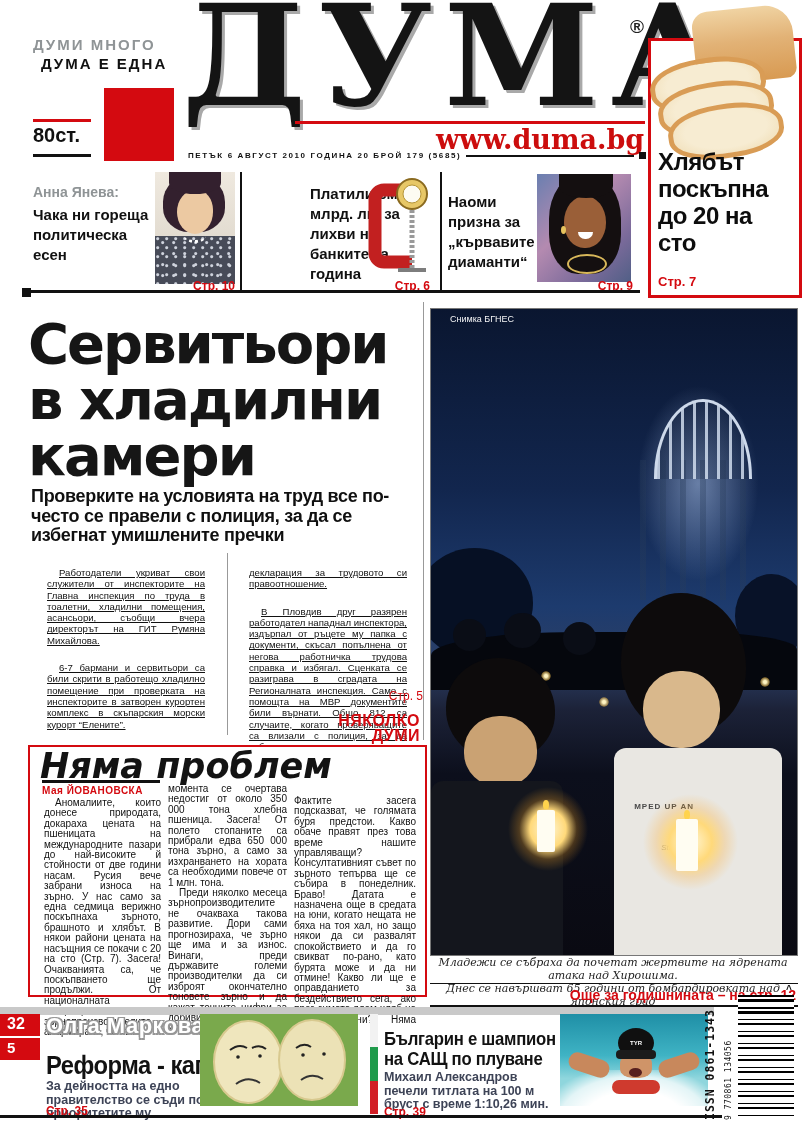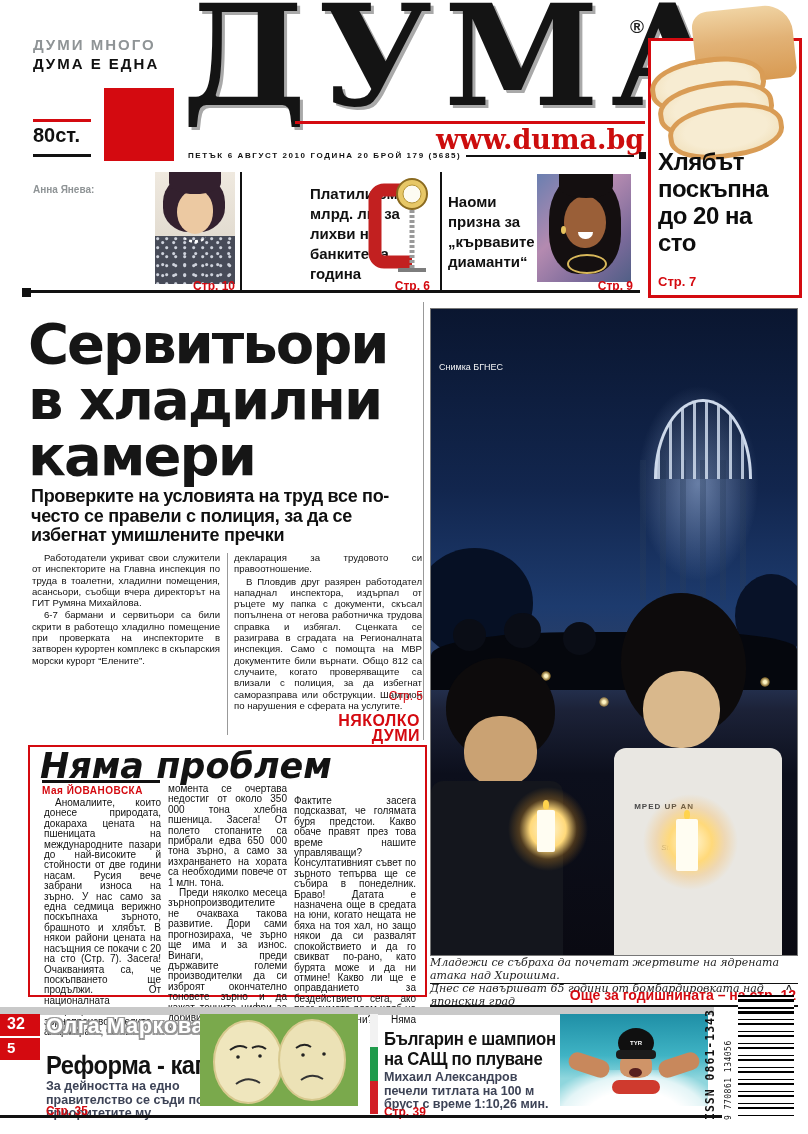--- a/index.html
+++ b/index.html
@@ -3,21 +3,21 @@
 <meta charset="utf-8">
 <style>
   html,body{margin:0;padding:0;background:#e8e8e8;}
   .page{position:relative;width:808px;height:1134px;margin:0 auto;background:#fff;overflow:hidden;
         font-family:"Liberation Sans",sans-serif;color:#111;}
   .abs{position:absolute;}
 
   
   .slogan{left:33px;top:35px;font-weight:bold;font-size:15px;letter-spacing:2px;line-height:19px;}
   .slogan .l1{color:#8f9496;}
-  .slogan .l2{color:#111;}
+  .slogan .l2{color:#111;margin-left:8px;}
   .price-rule-top{left:33px;top:119px;width:58px;height:3px;background:#d40a10;}
   .price{left:33px;top:124px;font-size:20px;font-weight:900;}
   .price-rule-bot{left:33px;top:154px;width:58px;height:3px;background:#111;}
   .red-square{left:104px;top:88px;width:70px;height:73px;background:#d40a10;}
   .logo{left:182px;top:-14px;font-family:"DejaVu Serif","Liberation Serif",serif;font-weight:700;
         font-size:140px;line-height:140px;letter-spacing:12px;color:#141414;
         text-shadow:3px 3px 0 #a9a9a9;}
   .regmark{left:630px;top:16px;font-size:19px;font-weight:700;color:#222;}
   .red-rule-top{left:295px;top:121px;width:350px;height:3px;background:#d40a10;}
   .tagline{left:188px;top:129px;font-size:15px;font-weight:900;letter-spacing:9px;color:#0d0d0d;}
@@ -36,21 +36,21 @@
   .bread-art{left:646px;top:2px;width:158px;height:146px;}
   .loaf{position:absolute;left:48px;top:6px;width:100px;height:74px;transform:rotate(-6deg);
         background:linear-gradient(180deg,#f0d3a2 0%,#e2b276 45%,#d89a52 100%);
         border-radius:16px 28px 10px 10px;}
   .slice{position:absolute;width:106px;height:44px;border:5px solid #d99c55;
          background:radial-gradient(ellipse at 50% 45%,#f7ecd2 55%,#eed9ad 100%);
          border-radius:46% 46% 44% 44%;transform:rotate(-8deg);}
   .s1{left:4px;top:56px;}.s2{left:12px;top:80px;}.s3{left:22px;top:102px;}
 
   
-  .t-kicker{font-size:10px;font-weight:600;color:#8f9496;}
+  .t-kicker{font-size:14px;font-weight:600;color:#8f9496;}
   .t-title{font-size:15px;line-height:20px;font-weight:800;color:#111;}
   .t-page{font-size:12px;font-weight:800;color:#d40a10;text-align:right;}
   .vdiv{width:2px;background:#111;}
   .photo-frame{overflow:hidden;}
   .teaser-rule{left:30px;top:290px;width:610px;height:3px;background:#111;}
   .teaser-sq{left:22px;top:288px;width:9px;height:9px;background:#111;}
 
   .woman{left:155px;top:172px;width:80px;height:112px;background:linear-gradient(#efe9df,#d9d2c6);}
   .woman .hair{position:absolute;left:8px;top:2px;width:62px;height:58px;background:#33202e;border-radius:48% 48% 42% 42%;}
   .woman .face{position:absolute;left:22px;top:18px;width:36px;height:44px;background:#ecc9a2;border-radius:50% 45% 50% 50%;}
@@ -68,21 +68,21 @@
   .naomi .necklace{position:absolute;left:30px;top:80px;width:36px;height:16px;border:2px solid #d8b75a;border-radius:50%;}
   .naomi .earring{position:absolute;left:24px;top:52px;width:5px;height:8px;background:#e7c35e;border-radius:50%;}
 
   
   .kicker{left:33px;top:298px;font-size:17px;font-weight:800;letter-spacing:0.5px;color:#8e9a95;}
   .headline{left:28px;top:316px;width:398px;font-weight:900;font-size:56px;line-height:56px;
             letter-spacing:-2px;color:#161616;font-family:"DejaVu Sans","Liberation Sans",sans-serif;}
   .subhead{left:31px;top:487px;width:392px;font-size:18px;line-height:19.5px;font-weight:800;
            letter-spacing:-0.3px;color:#101010;}
   .bodycol{font-size:9.6px;line-height:11.3px;text-align:justify;}
-  .bodycol p{margin:1px;}
+  .bodycol p{margin:16px;text-decoration:underline;}
   .bodycol p.ind{text-indent:12px;}
   .col-a{left:31px;top:551px;width:190px;}
   .col-b{left:233px;top:551px;width:190px;}
   .colrule{left:227px;top:553px;width:1px;height:182px;background:#999;}
   .sectionrule{left:423px;top:302px;width:1px;height:438px;background:#999;}
   .page5{left:353px;top:689px;width:70px;text-align:right;font-size:12px;font-weight:400;color:#d40a10;}
 
   
   .rubric{left:298px;top:713px;width:122px;text-align:right;color:#d40a10;font-weight:900;
           font-size:16px;line-height:15px;letter-spacing:0.5px;}
@@ -95,21 +95,21 @@
   .opedcol p{margin:0;}
   .opedcol p.ind{text-indent:11px;}
   .oc1{left:44px;top:798px;width:117px;}
   .oc2{left:168px;top:784px;width:119px;}
   .oc3{left:294px;top:796px;width:122px;}
 
   
   .mainphoto{left:430px;top:308px;width:366px;height:646px;border:1px solid #777;
              background:linear-gradient(180deg,#0a1630 0%,#12264e 28%,#1d3b6e 46%,#2c3f66 55%,
                         #1c2238 62%,#0c0f1c 72%,#0a0a12 100%);}
-  .credit{position:absolute;left:8px;top:5px;font-size:9px;color:#fff;opacity:.95;margin-top:48px;}
+  .credit{position:absolute;left:19px;top:5px;font-size:9px;color:#fff;opacity:.95;}
   .domeglow{position:absolute;left:50%;top:6%;width:46%;height:42%;
             background:radial-gradient(closest-side,rgba(190,215,255,.5),transparent 72%);}
   .dome{position:absolute;left:57%;top:14%;width:33%;height:31%;}
   .dome .base{position:absolute;bottom:0;width:100%;height:70%;
               background:linear-gradient(180deg,#d7e2f2,#9fb2cf 70%,#6e80a0);
               background-image:repeating-linear-gradient(90deg,rgba(40,60,90,.35) 0 6px,transparent 6px 20px);}
   .dome .cap{position:absolute;top:0;left:12%;width:76%;height:38%;
              border:3px solid #cdd9ea;border-bottom:none;border-radius:50% 50% 0 0/100% 100% 0 0;
              background:repeating-linear-gradient(90deg,rgba(205,217,234,.85) 0 3px,rgba(18,32,58,.25) 3px 12px);}
   .tree1{position:absolute;left:-4%;top:37%;width:32%;height:17%;background:#061024;border-radius:50%;}
@@ -120,21 +120,21 @@
          background:radial-gradient(circle,#fff4c2 20%,rgba(255,200,80,.5) 60%,transparent 75%);}
   .kid-hair{position:absolute;background:#0d0b0c;border-radius:48% 52% 46% 50%;}
   .kid-face{position:absolute;border-radius:48%;}
   .kid-body{position:absolute;border-radius:12px 12px 0 0;}
   .glow{position:absolute;background:radial-gradient(closest-side,#fff7d8,#ffd97a 45%,rgba(255,170,40,.25) 72%,transparent);}
   .candle{position:absolute;background:#fffdf2;border-radius:2px;}
   .flame{position:absolute;width:6px;height:9px;background:#ffd34d;border-radius:50% 50% 40% 40%;}
   .shirt-line1{position:absolute;left:12%;top:26%;font-size:8px;font-weight:800;color:#4a4a4a;letter-spacing:1px;}
   .shirt-line2{position:absolute;left:28%;top:46%;font-size:8px;font-style:italic;color:#808080;}
 
-  .caption{left:430px;top:956px;width:366px;text-align:left;font-family:"DejaVu Serif","Liberation Serif",serif;
+  .caption{left:430px;top:956px;width:366px;text-align:center;font-family:"DejaVu Serif","Liberation Serif",serif;
            font-style:italic;font-size:11px;line-height:13px;color:#222;}
   .more-row{left:430px;top:983px;width:366px;border-top:1.5px solid #111;border-bottom:2.5px solid #111;
             text-align:right;font-size:14px;font-weight:900;color:#d40a10;padding:3px 2px 2px 0;}
 
   
   .graybar{left:0;top:1007px;width:714px;height:8px;background:#c9c9c9;}
   .badge{left:0;top:1014px;width:40px;height:46px;background:#d40a10;color:#fff;font-weight:900;}
   .badge .n1{position:absolute;left:7px;top:1px;font-size:16px;}
   .badge .bdiv{position:absolute;left:0;top:22px;width:40px;height:2px;background:#fff;}
   .badge .n2{position:absolute;left:7px;top:25px;font-size:15px;}
@@ -209,20 +209,21 @@
   <div class="abs bread-art">
     <div class="loaf"></div>
     <div class="slice s1"></div>
     <div class="slice s2"></div>
     <div class="slice s3"></div>
   </div>
   <div class="abs bread-title">Хлябът поскъпна до 20 на сто</div>
   <div class="abs bread-page">Стр. 7</div>
 
   <div class="abs t-kicker" style="left:33px;top:184px;">Анна Янева:</div>
+  <div class="abs t-title" style="left:33px;top:205px;width:118px;">Чака ни гореща политическа есен</div>
   <div class="abs photo-frame woman">
     <div class="hair"></div>
     <div class="face"></div>
     <div class="fringe"></div>
     <div class="body"></div>
     <div class="pearls"></div>
   </div>
   <div class="abs t-page" style="left:140px;top:279px;width:95px;">Стр. 10</div>
 
   <div class="abs vdiv" style="left:240px;top:172px;height:118px;"></div>

